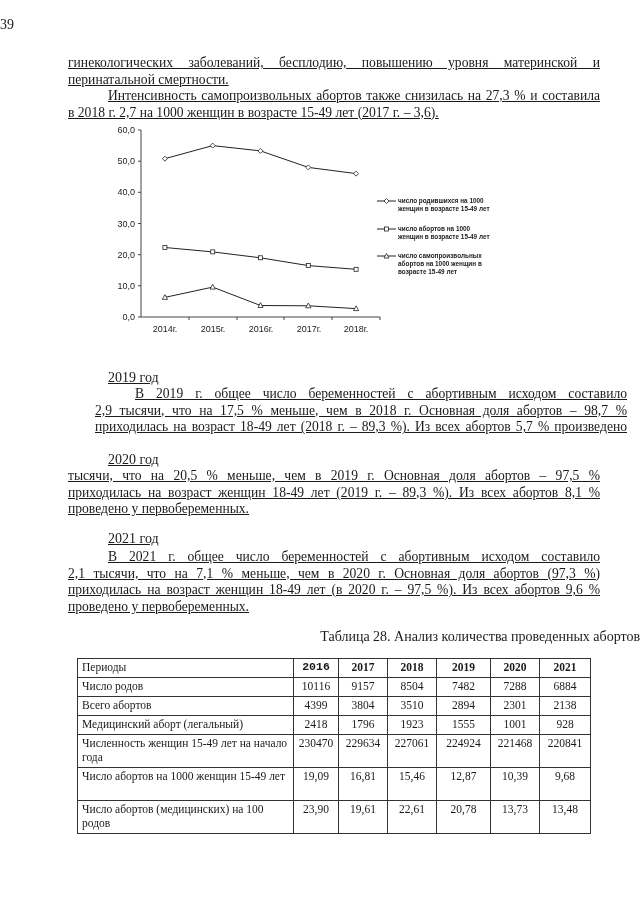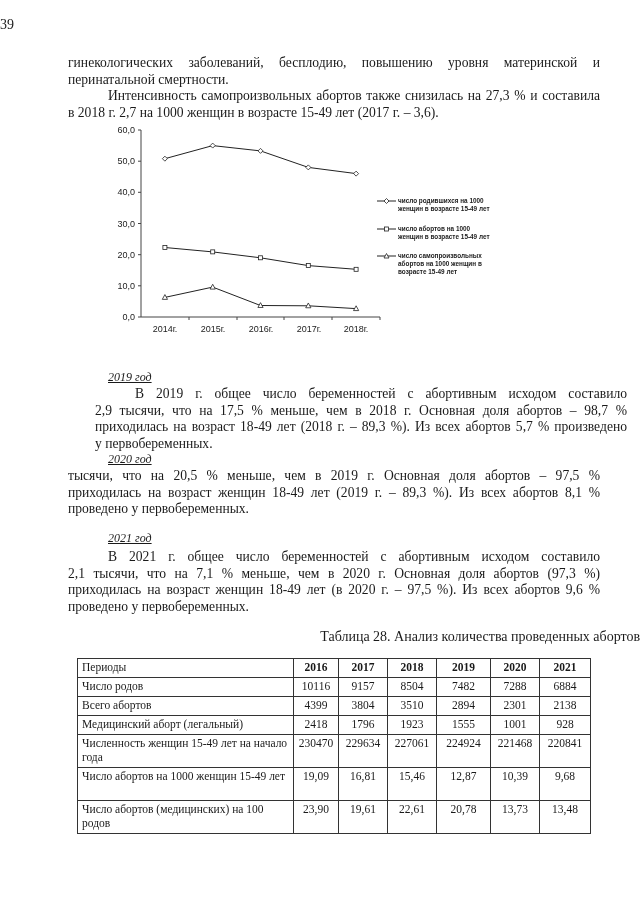--- a/index.html
+++ b/index.html
@@ -1,24 +1,24 @@
 <!DOCTYPE html>
 <html><head>
 <meta charset="utf-8">
 <style>
   html, body { margin: 0; padding: 0; background: #ffffff; }
   body { width: 640px; height: 906px; position: relative; overflow: hidden;
          font-family: "Liberation Serif", "DejaVu Serif", serif; color: #1a1a1a; }
   .page-number { position: absolute; top: 17px; left: 0; width: 640px; text-align: left; font-size: 14px; }
   .para { position: absolute; left: 68px; width: 532px; font-size: 13.6px; line-height: 16.6px;
-          text-align: justify; text-align-last: left; margin: 0; }
+          text-align: justify; text-align-last: left; margin: 0; text-decoration: underline; }
   .para .ind { padding-left: 40px; }
   .line { display: block; text-align: justify; text-align-last: justify; white-space: nowrap; }
   .line.last { text-align-last: left; }
-  .heading-year { position: absolute; left: 108px; font-size: 12px; font-style: italic; text-decoration: underline; }
+  .heading-year { position: absolute; left: 108px; font-size: 14px; text-decoration: underline; }
   .chart { position: absolute; left: 100px; top: 120px; width: 440px; height: 220px; }
   .chart svg { width: 440px; height: 220px; }
   .axis-label { font-family: "Liberation Sans", "DejaVu Sans", sans-serif; font-size: 9px; fill: #222; }
   .legend-text { font-family: "Liberation Sans", "DejaVu Sans", sans-serif; font-size: 6.4px; fill: #222; font-weight: bold; }
   .table-title { position: absolute; top: 629px; left: 0; width: 640px; text-align: right; font-size: 14px; }
   table.data { position: absolute; left: 77px; top: 658px; border-collapse: collapse; font-size: 11.5px; }
   table.data td { border: 1px solid #333; padding: 1px 4px; vertical-align: top; line-height: 14px; }
   table.data td.label { width: 207px; text-align: left; margin-left: 42px; }
   table.data td.num { text-align: center; }
   table.data tr.hdr td.num { font-weight: bold; }
@@ -126,21 +126,20 @@
       </g>
     </g>
   </svg>
 </div>
 
 <div class="heading-year" style="top:370px;">2019 год</div>
 <div class="para" style="top:386px;margin-left:27px;">
   <span class="line" style="padding-left:40px;">В 2019 г. общее число беременностей с абортивным исходом составило</span>
   <span class="line">2,9 тысячи, что на 17,5 % меньше, чем в 2018 г. Основная доля абортов – 98,7 %</span>
   <span class="line">приходилась на возраст 18-49 лет (2018 г. – 89,3 %). Из всех абортов 5,7 % произведено</span>
-  <span class="line last">у первобеременных.</span>
 </div>
 
 <div class="heading-year" style="top:452px;">2020 год</div>
 <div class="para" style="top:468px;">
   <span class="line">тысячи, что на 20,5 % меньше, чем в 2019 г. Основная доля абортов – 97,5 %</span>
   <span class="line">приходилась на возраст женщин 18-49 лет (2019 г. – 89,3 %). Из всех абортов 8,1 %</span>
   <span class="line last">проведено у первобеременных.</span>
 </div>
 
 <div class="heading-year" style="top:531px;">2021 год</div>
@@ -150,21 +149,21 @@
   <span class="line">приходилась на возраст женщин 18-49 лет (в 2020 г. – 97,5 %). Из всех абортов 9,6 %</span>
   <span class="line last">проведено у первобеременных.</span>
 </div>
 
 <div class="table-title">Таблица 28. Анализ количества проведенных абортов</div>
 
 <table class="data">
   <tbody>
       <tr class="hdr r1">
     <td class="label">Периоды</td>
-    <td class="num" style="width:36px;">2016</td>
+    <td class="num" style="width:36px;font-family:Liberation Mono, monospace;">2016</td>
     <td class="num" style="width:40px;">2017</td>
     <td class="num" style="width:40px;">2018</td>
     <td class="num" style="width:45px;">2019</td>
     <td class="num" style="width:40px;">2020</td>
     <td class="num" style="width:42px;">2021</td>
   </tr>
   <tr class="r1">
     <td class="label">Число родов</td>
     <td class="num">10116</td>
     <td class="num">9157</td>

